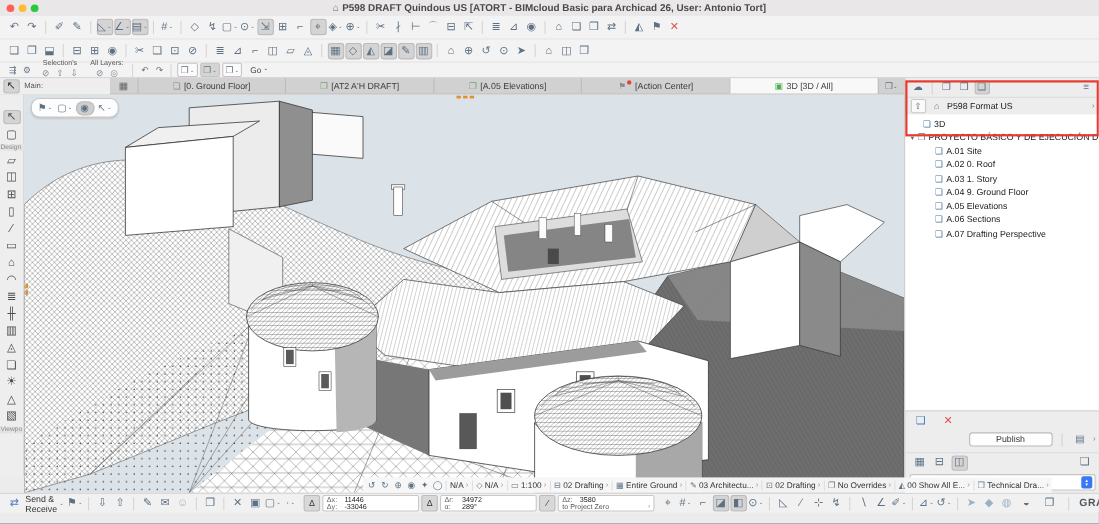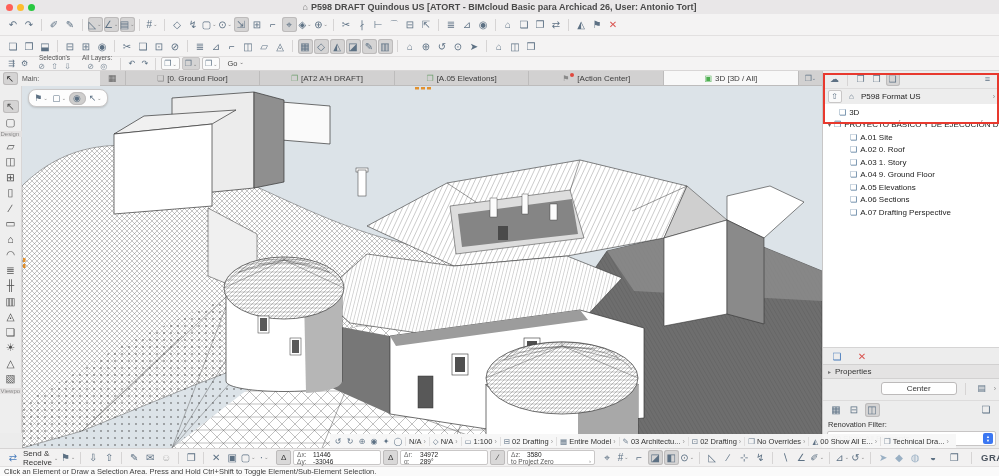--- a/index.html
+++ b/index.html
@@ -504,38 +504,33 @@
         </li>
         <li class="trow" style="padding-left: 27px;">
           <span class="ticn">❏</span>
           <span>A.07 Drafting Perspective</span>
         </li>
       </ul>
     <div class="nav-actions">
         <span class="icon" style="color: rgb(74, 125, 189);">❏</span>
         <span class="icon" style="color: rgb(217, 83, 79);">✕</span>
       </div>
-    <div class="cbar">
-      <span class="carr">▸</span>
-      <span>Properties</span>
-    </div>
     <div class="publish-row">
-      <button id="publish-btn">Center</button>
+      <button id="publish-btn">Publish</button>
       <span class="vsep"></span>
       <span class="icon">▤</span>
       <span style="font-size:7px;color:#888">›</span>
     </div>
     <div class="defel-icons">
         <span class="icon">▦</span>
         <span class="icon">⊟</span>
         <span class="icon on">◫</span>
         <span class="flexsp"></span>
         <span class="icon">❏</span>
       </div>
-    <div class="renov-lbl">Renovation Filter:</div>
     <div class="renov-dd">
       <span>00 Show All Elements</span>
       <span class="stepper">
           <span>▲</span>
           <span>▼</span>
         </span>
     </div>
   </div>
 
   <div id="red-annotation" class="abs"></div>
@@ -564,21 +559,21 @@
           <span>1:100</span>
           <span class="qchev">›</span>
         </div>
         <div class="qitem">
           <span class="qicn">⊟</span>
           <span>02 Drafting</span>
           <span class="qchev">›</span>
         </div>
         <div class="qitem">
           <span class="qicn">▦</span>
-          <span>Entire Model</span>
+          <span>Entire Ground</span>
           <span class="qchev">›</span>
         </div>
         <div class="qitem">
           <span class="qicn">✎</span>
           <span>03 Architectu...</span>
           <span class="qchev">›</span>
         </div>
         <div class="qitem">
           <span class="qicn">⊡</span>
           <span>02 Drafting</span>
@@ -686,17 +681,14 @@
       </span>
     <span id="brand-group">
       <span class="icon">◒</span>
       <span class="icon">❐</span>
       <span class="vsep"></span>
       <span id="brand">GRAPHISOFT</span>
 
     </span>
   </div>
 
-  <div id="statusbar" class="abs">
-    <span>Click an Element or Draw a Selection Area. Press and Hold Ctrl+Shift to Toggle Element/Sub-Element Selection.</span>
-  </div>
 
 </div>
 
 </body></html>

